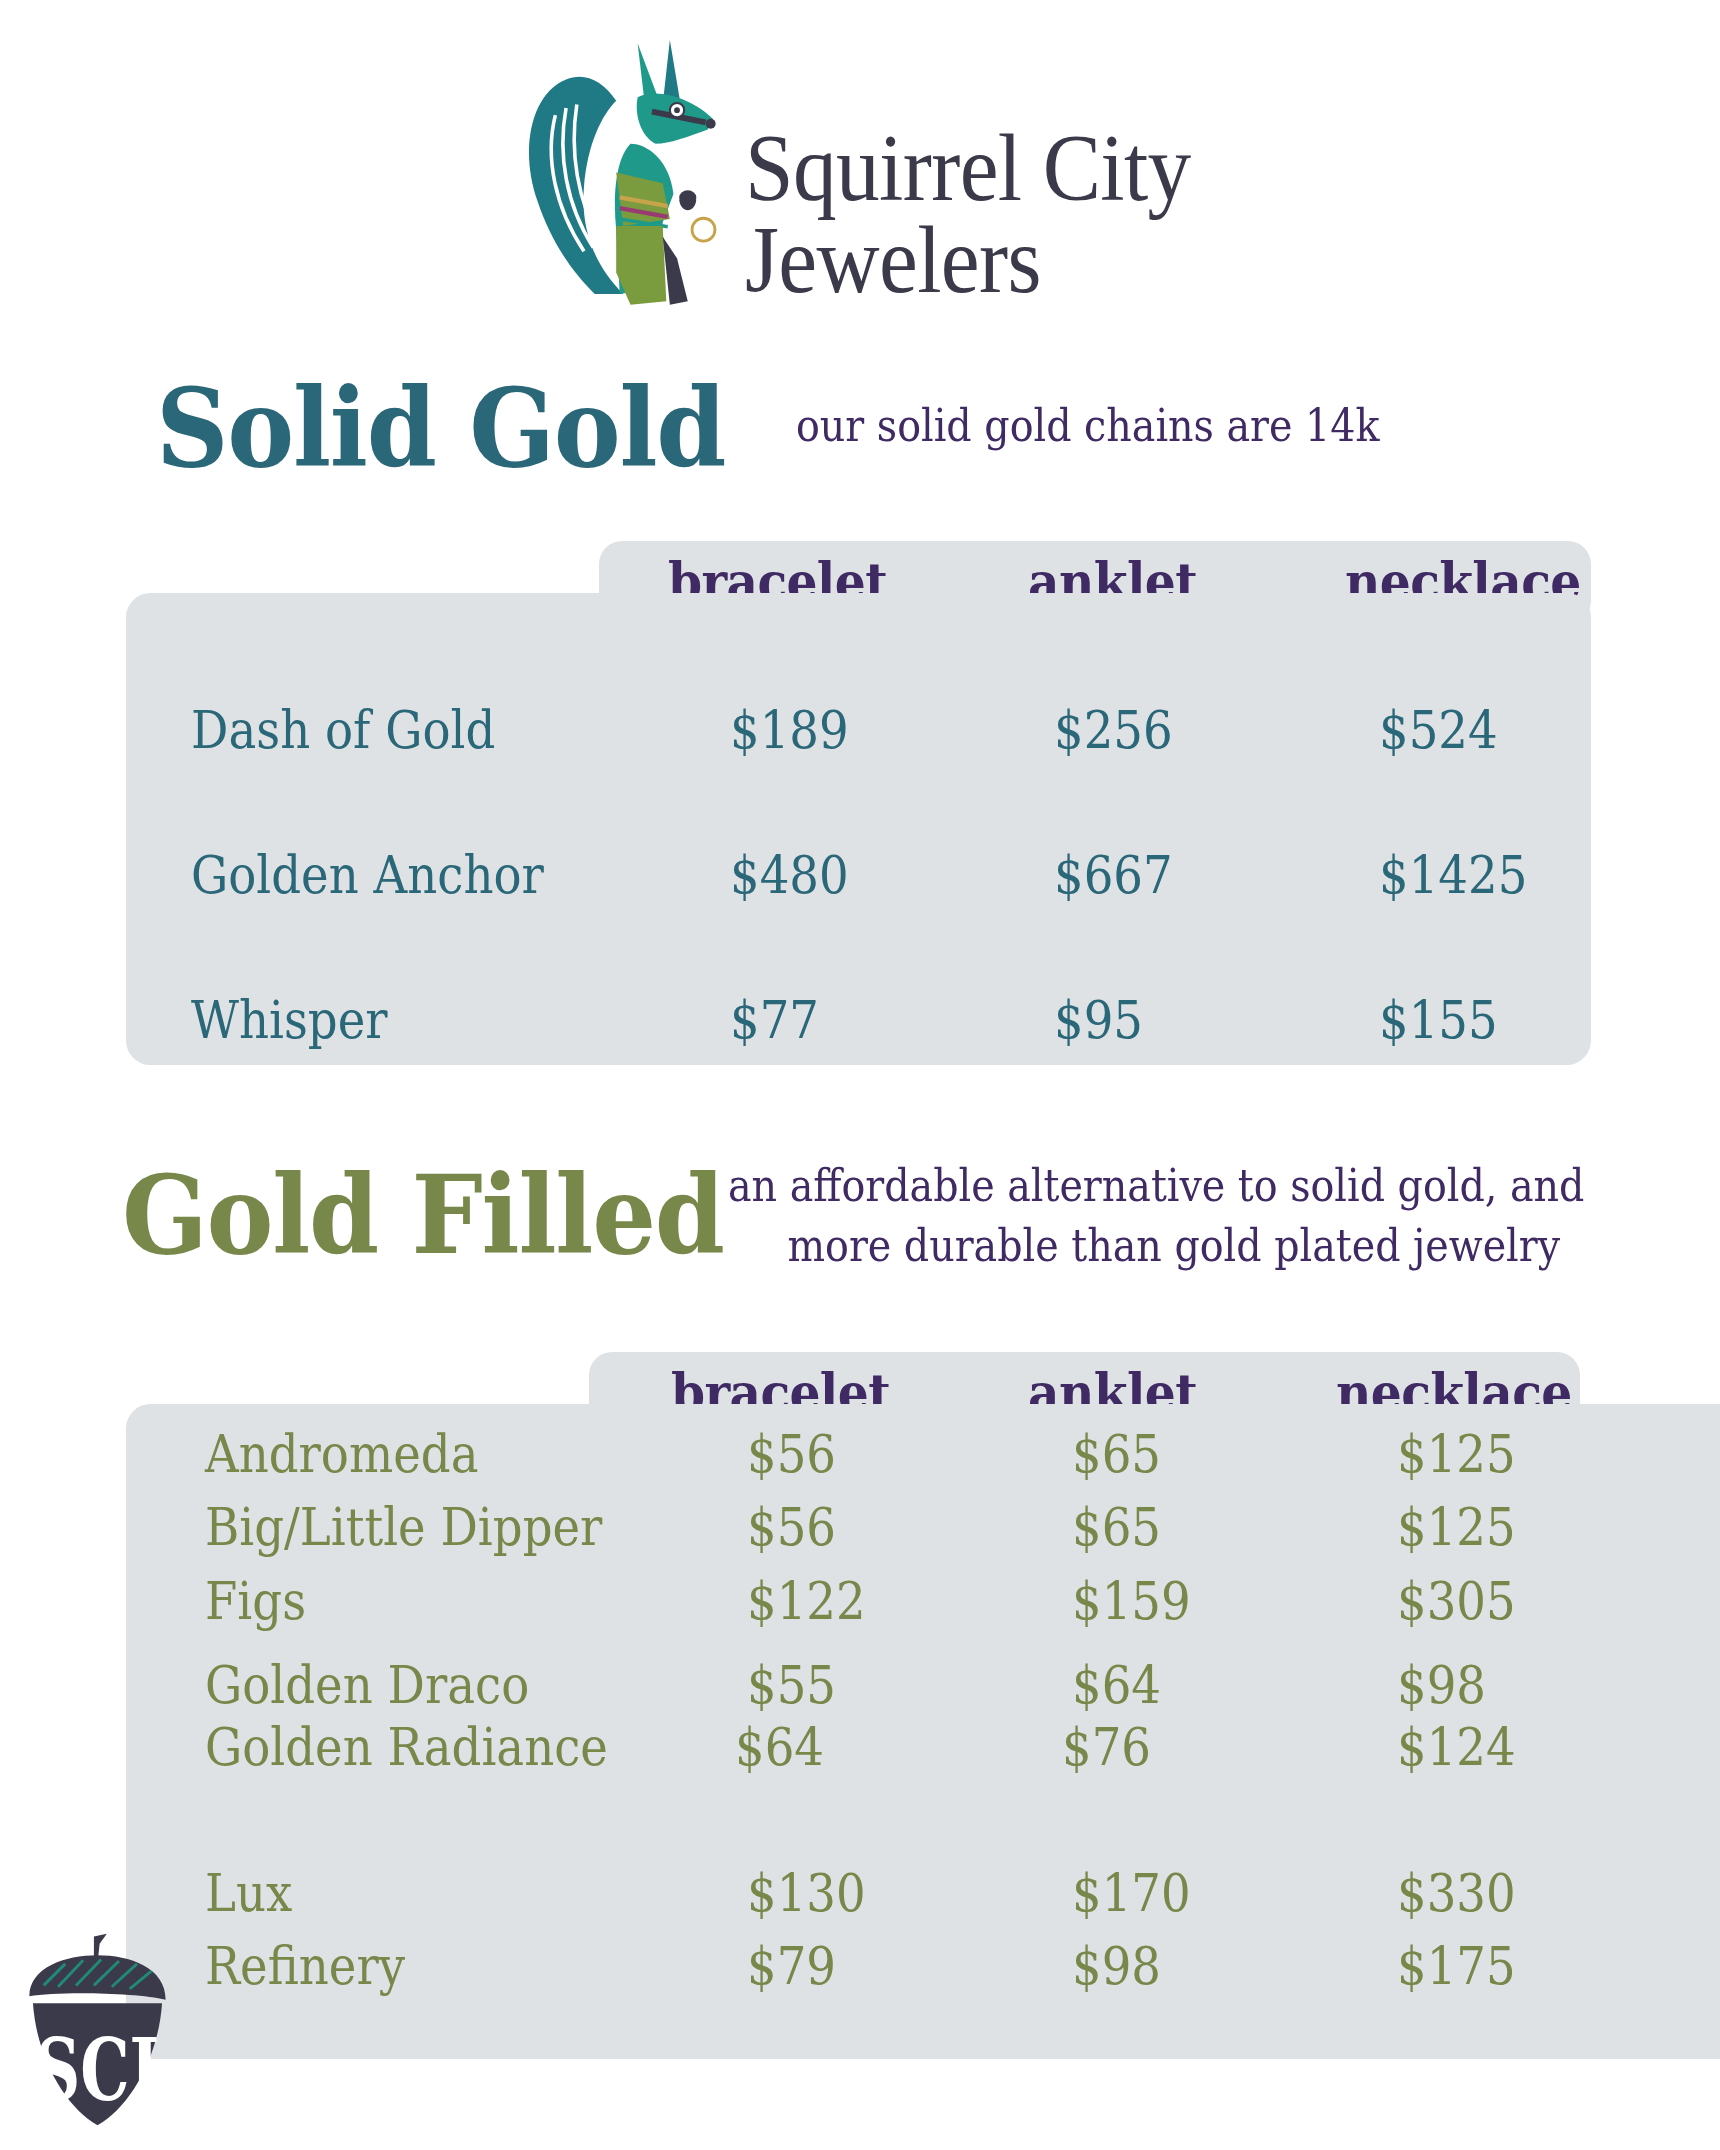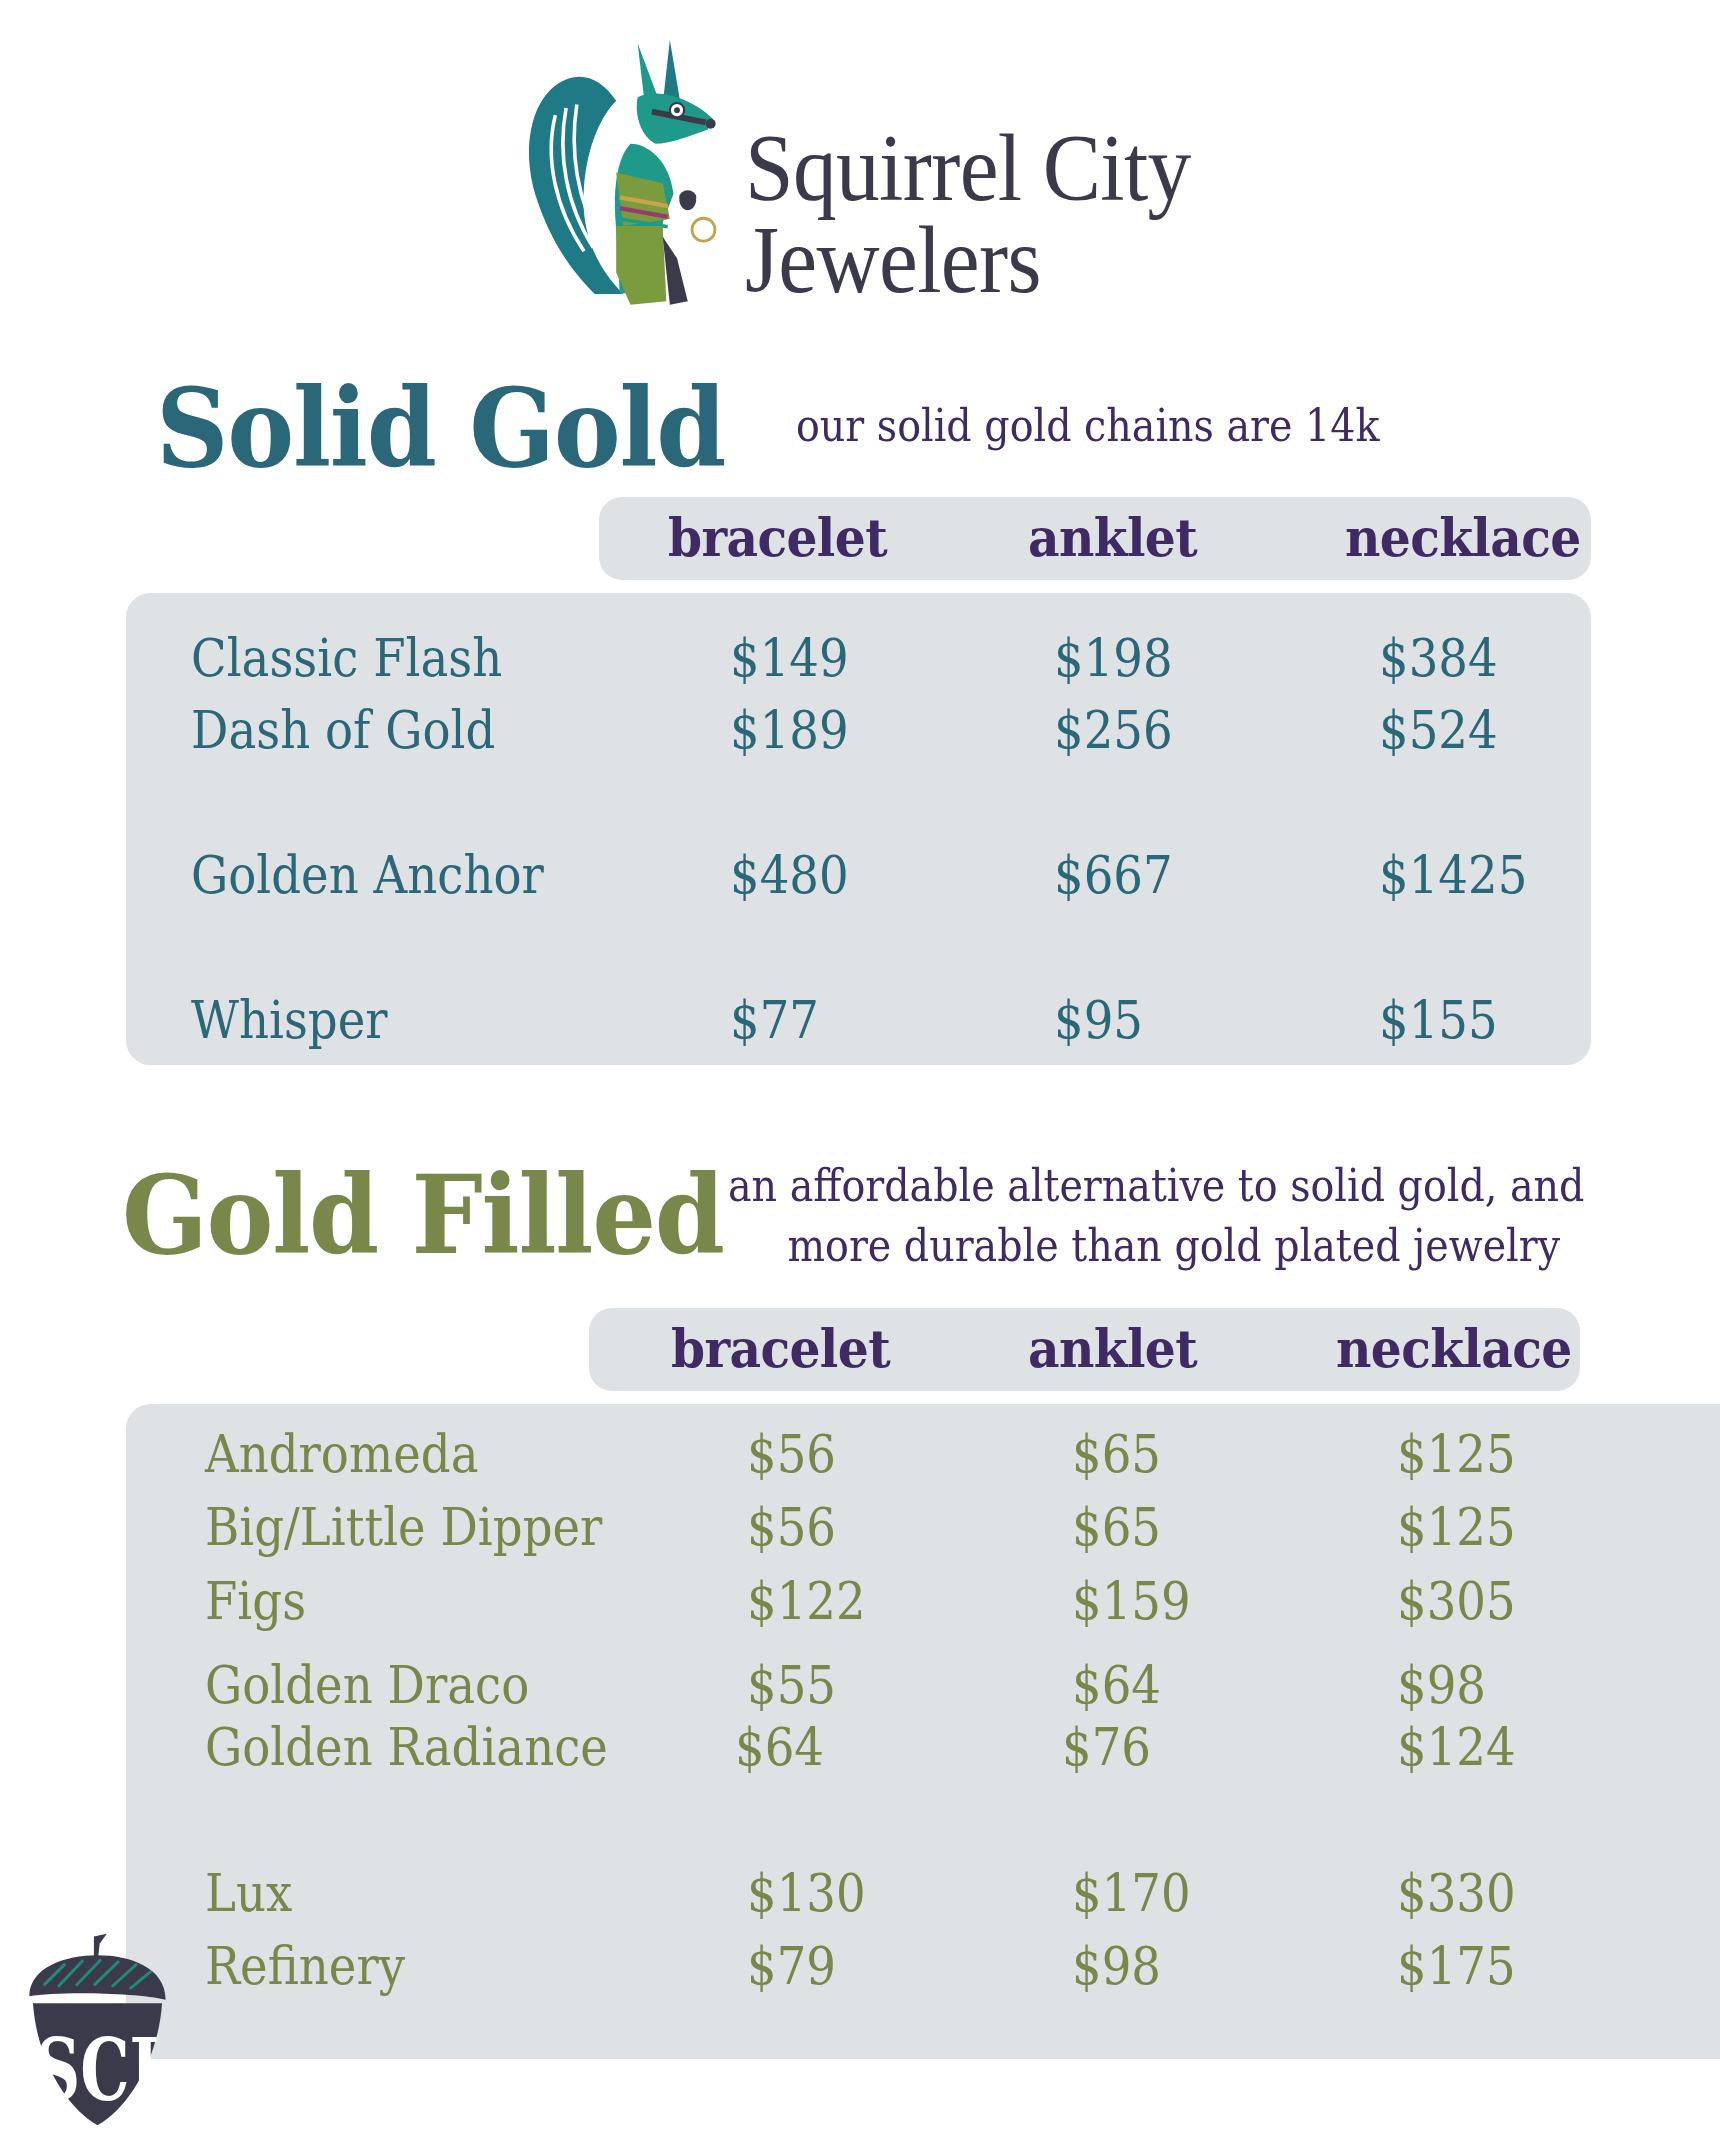--- a/index.html
+++ b/index.html
@@ -30,21 +30,21 @@
     font-family:"DejaVu Serif", serif; color:#3f2a63;
     font-size:44px; line-height:60px; transform:scaleX(0.9); transform-origin:left top;
     white-space:nowrap;
   }
   .sub-solid { left:796px; top:396px; }
   .sub-filled { left:728px; top:1156px; text-align:center; }
   .sub-filled .line { display:block; }
 
   .header-pill {
     background:#dfe2e5; border-radius:23px;
-    display:flex; align-items:center;
+    display:flex; align-items:center;margin-top:44px;
   }
   .hdr-solid { left:599px; top:497px; width:992px; height:83px; }
   .hdr-filled { left:589px; top:1308px; width:991px; height:83px; }
   .hdr-label {
     position:absolute; top:10px;
     font-family:"DejaVu Serif", serif; font-weight:bold; color:#3f2a63;
     font-size:53px; line-height:60px; letter-spacing:-0.7px;
     transform:scaleX(0.92); transform-origin:left top;
   }
 
@@ -106,26 +106,20 @@
 <div class="abs section-title title-solid">Solid Gold</div>
 <div class="abs subtitle sub-solid">our solid gold chains are 14k</div>
 
 <div class="abs header-pill hdr-solid">
   <span class="hdr-label" style="left:69px;">bracelet</span>
   <span class="hdr-label" style="left:429px;">anklet</span>
   <span class="hdr-label" style="left:746px;">necklace</span>
 </div>
 
 <div class="abs table-box tbl-solid">
-  <div class="row" style="top:29px;">
-    <span class="cell teal" style="left:65px;">Classic Flash</span>
-    <span class="cell teal" style="left:604px;">$149</span>
-    <span class="cell teal" style="left:928px;">$198</span>
-    <span class="cell teal" style="left:1253px;">$384</span>
-  </div>
   <div class="row" style="top:101px;">
     <span class="cell teal" style="left:65px;">Dash of Gold</span>
     <span class="cell teal" style="left:604px;">$189</span>
     <span class="cell teal" style="left:928px;">$256</span>
     <span class="cell teal" style="left:1253px;">$524</span>
   </div>
   <div class="row" style="top:246px;">
     <span class="cell teal" style="left:65px;">Golden Anchor</span>
     <span class="cell teal" style="left:604px;">$480</span>
     <span class="cell teal" style="left:928px;">$667</span>

